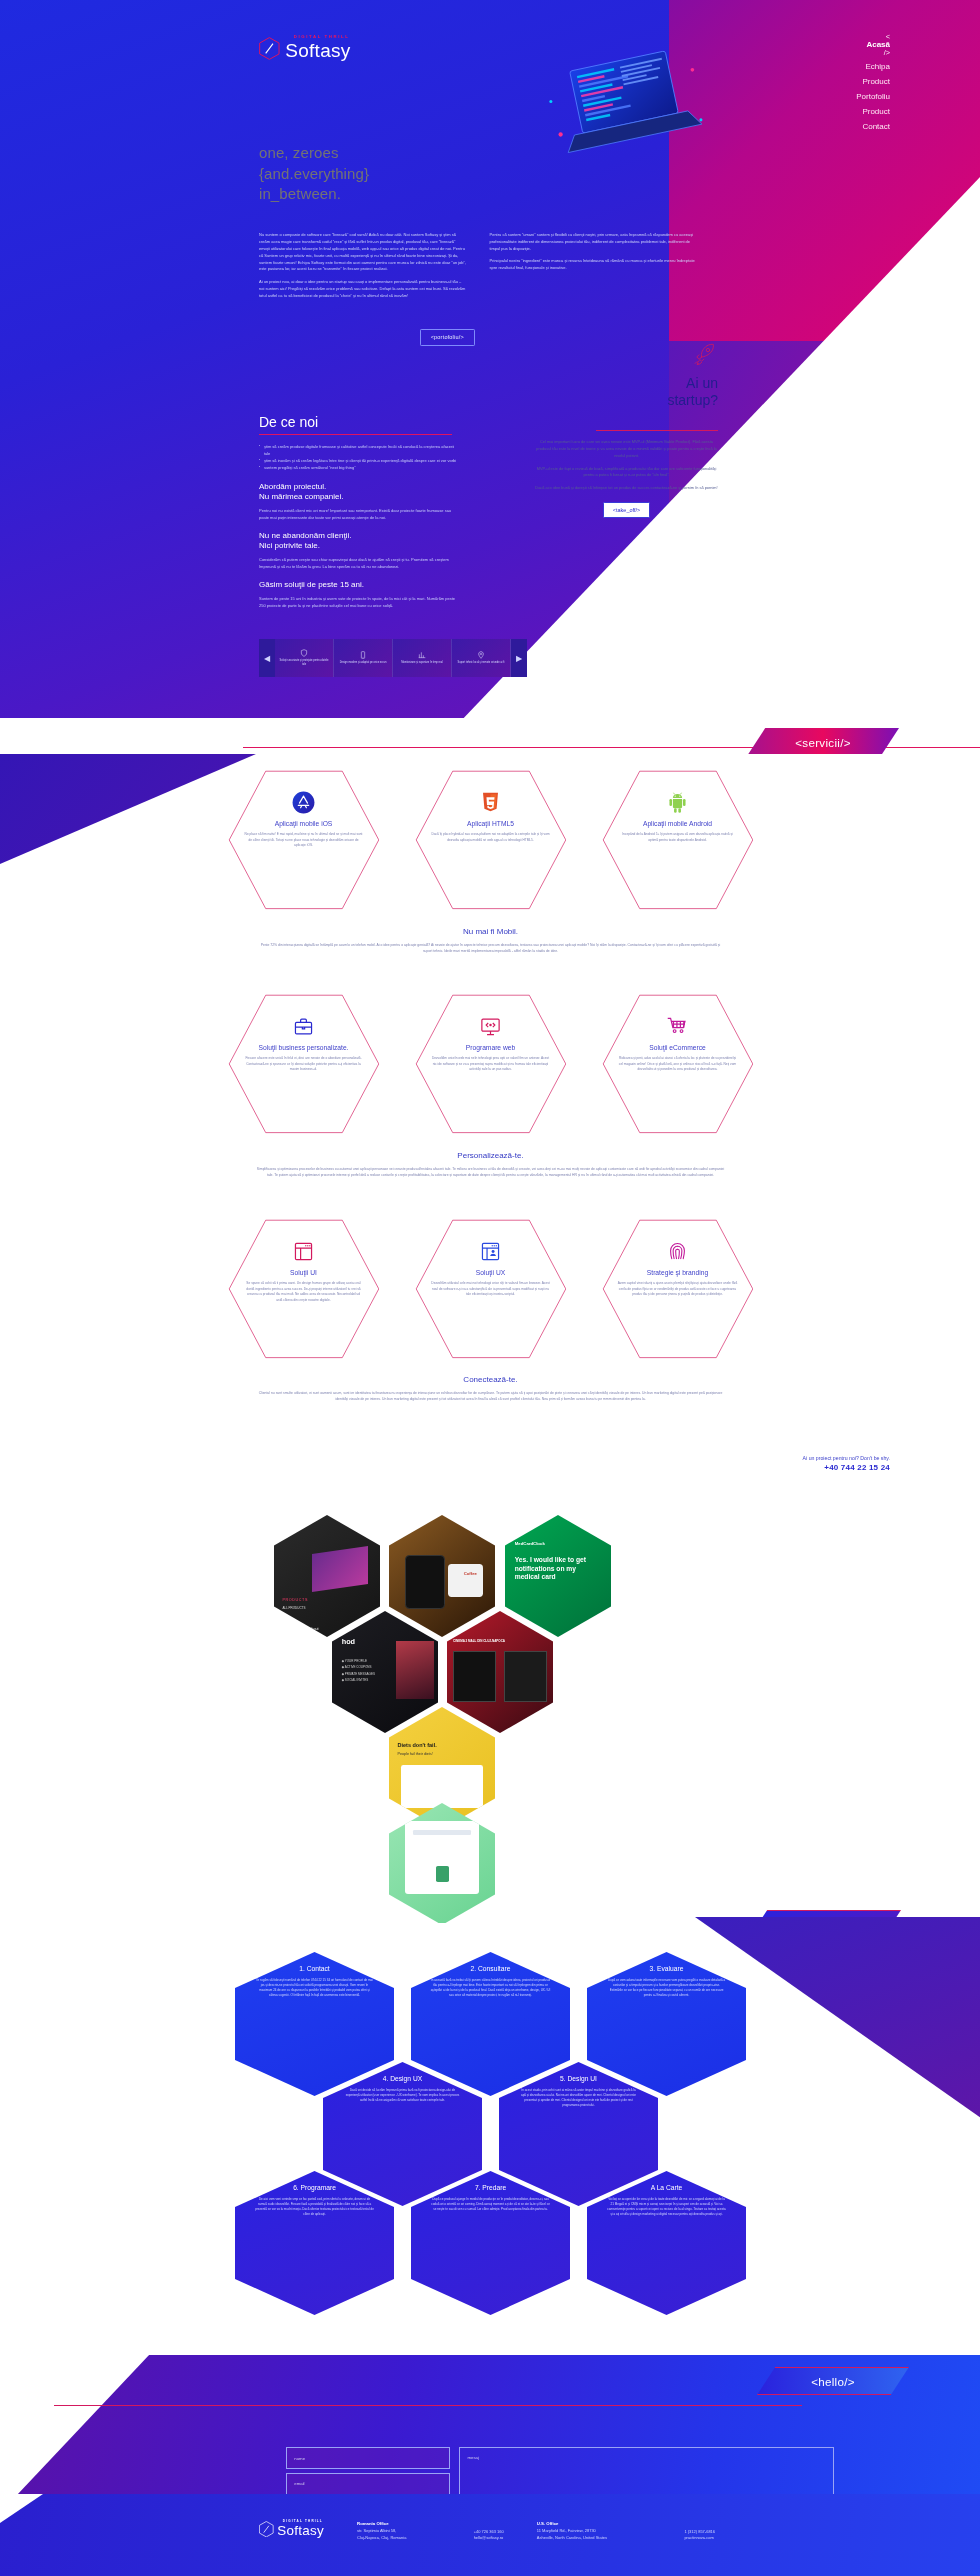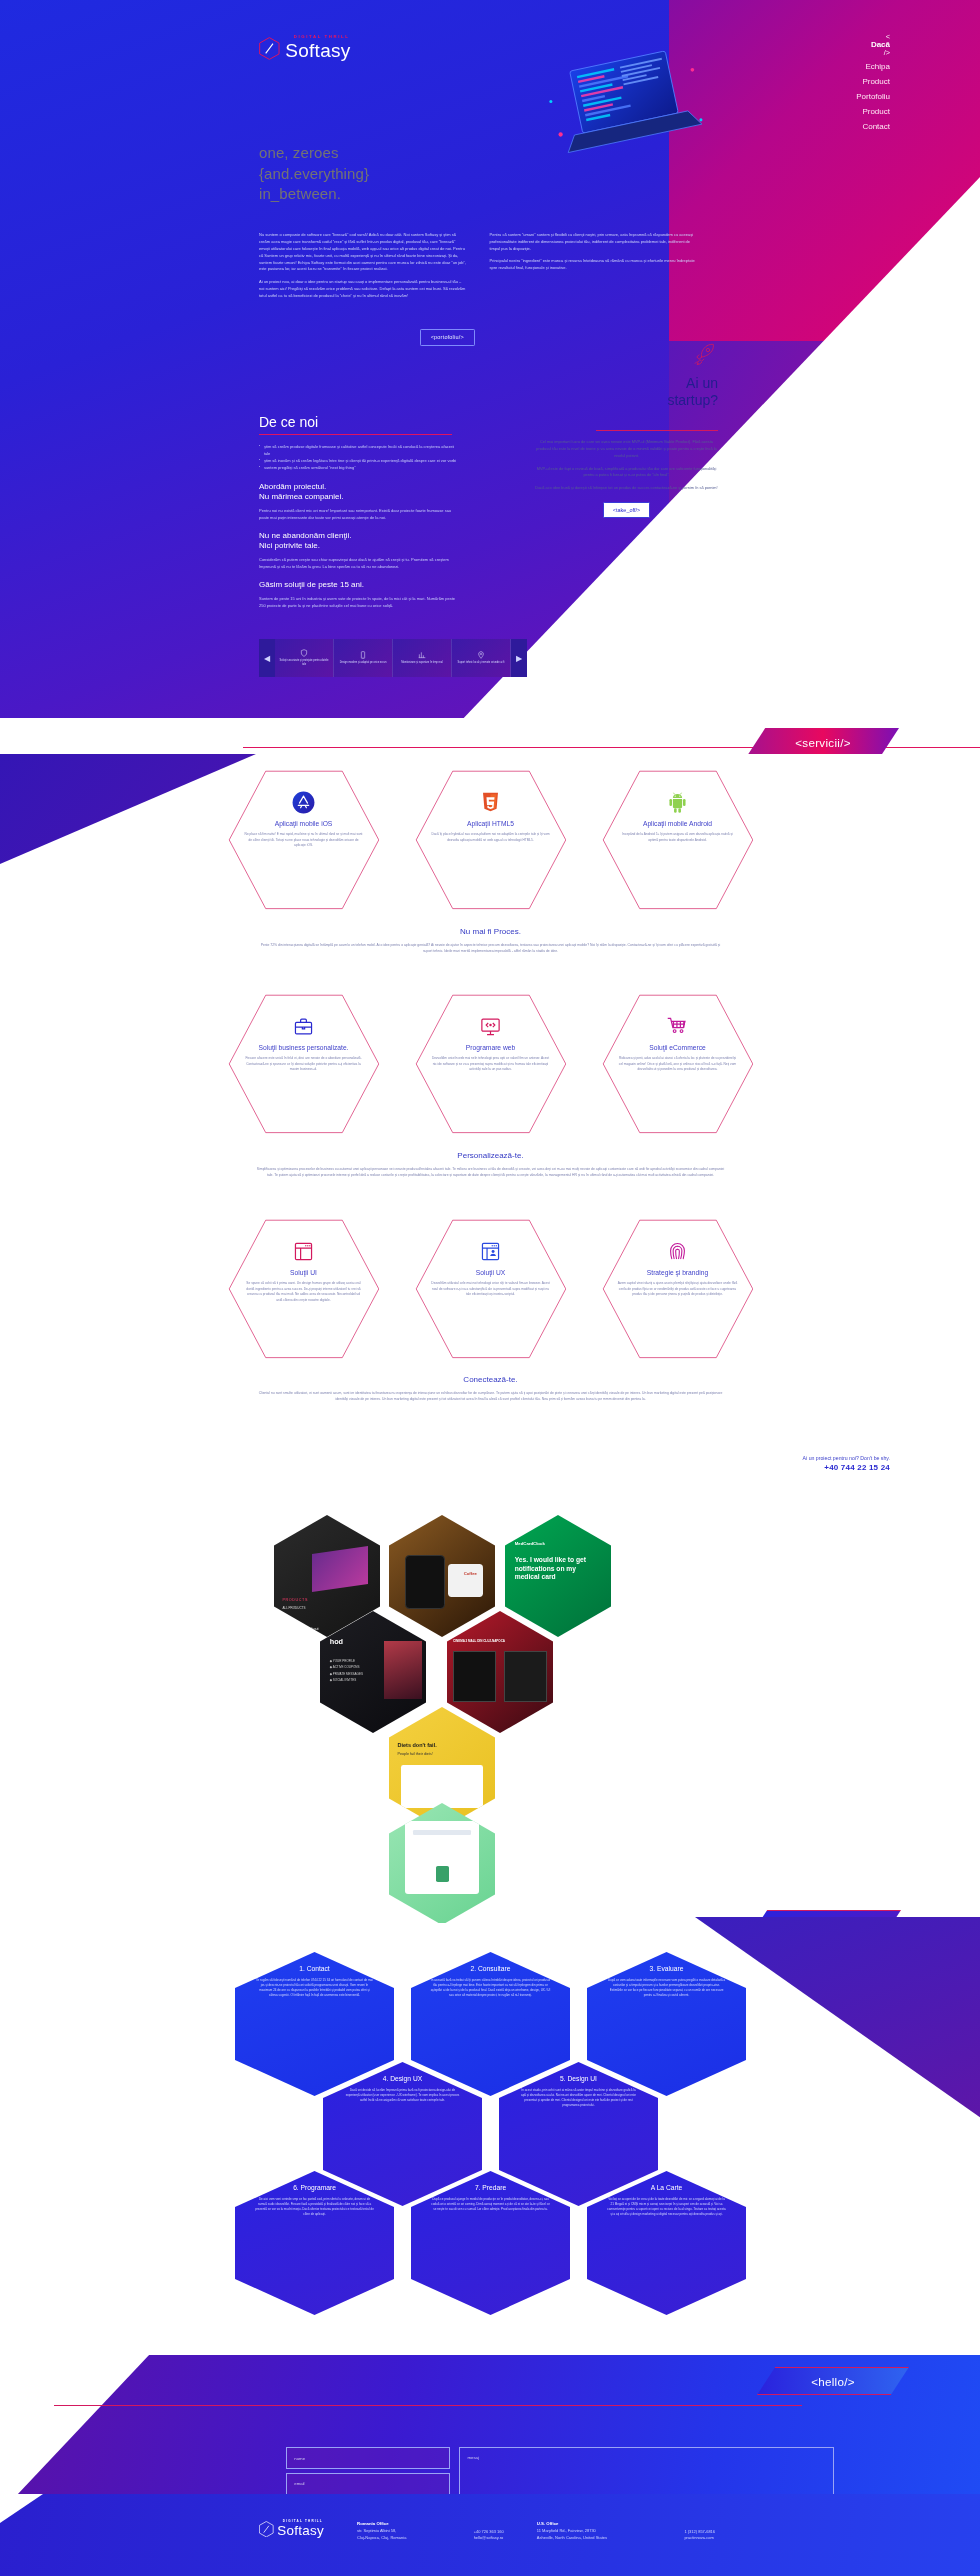--- a/index.html
+++ b/index.html
@@ -206,21 +206,21 @@
       </g>
       <circle cx="42" cy="150" r="3.5" fill="#ff2d8f"></circle>
         <circle cx="258" cy="44" r="3" fill="#ff2d8f"></circle>
       <circle cx="272" cy="126" r="2.5" fill="#00d2ff"></circle>
         <circle cx="26" cy="96" r="2.5" fill="#00d2ff"></circle>
     </svg>
 
     <nav class="nav">
       <div class="nav-home">
         <span class="br">&lt;</span>
-        <span>Dacă</span>
+        <span>Acasă</span>
         <span class="br">/&gt;</span>
       </div>
       <a href="#">Echipa</a>
       <a href="#">Product</a>
       <a href="#">Portofoliu</a>
       <a href="#">Product</a>
       <a href="#">Contact</a>
     </nav>
 
     <h1 class="hero-h1">
@@ -368,21 +368,21 @@
           <circle cx="16" cy="9" r="1" fill="#fff"></circle>
             <circle cx="24" cy="9" r="1" fill="#fff"></circle>
           <path d="M13 3l2 3M27 3l-2 3" stroke="#8fd14f" stroke-width="1.3"></path>
           </svg>
         <h4>Aplicaţii mobile Android</h4>
         <p>Începând de la Android 5+ îţi putem asigura că vom dezvolta aplicaţia nativă şi optimă pentru toate dispozitivele Android.</p>
       </div>
     </div>
 
     <div class="svc-sub" style="top:173px;">
-      <h3>Nu mai fi Proces.</h3>
+      <h3>Nu mai fi Mobil.</h3>
       <p>Peste 72% din interacţiunea digitală se întâmplă pe acum/o un telefon mobil. Ai o idee pentru o aplicaţie genială? Ai nevoie de ajutor în aspecte tehnice precum dezvoltarea, testarea sau proiectarea unei aplicaţii mobile? Noi îţi stăm la dispoziţie. Contactează-ne şi îţi vom oferi cu plăcere expertiză gratuită şi suport tehnic. Ideile mari merită implementarea impecabilă - altfel rămân la stadiu de idee.</p>
     </div>
 
     <div class="hexrow" style="top:240px;">
       <div class="hex">
         <svg class="hexborder" viewBox="0 0 250 230" preserveAspectRatio="none">
           <path d="M62 2 188 2 248 115 188 228 62 228 2 115Z" fill="none" stroke="#d3195e" stroke-width="1.1"></path>
           </svg>
         <svg class="ico" viewBox="0 0 40 40">
           <g fill="none" stroke="#2a2ad0" stroke-width="2.1">
@@ -509,21 +509,21 @@
       </div>
       <div class="pfhex" style="left:389px;top:0;background:linear-gradient(140deg,#8a5a22,#2a1606);">
         <div style="position:absolute;left:16px;top:40px;width:40px;height:54px;background:#111;border-radius:4.3px;border:1.2px solid #333;"></div>
         <div style="position:absolute;right:12px;top:49px;width:35px;height:33px;background:#f2f2f2;border-radius:3.7px;"></div>
         <div style="position:absolute;right:18px;top:56px;font-size:4.3px;color:#c0392b;font-weight:700;">Coffee</div>
       </div>
       <div class="pfhex" style="left:505px;top:0;background:linear-gradient(140deg,#00a651,#00713a);">
         <div style="position:absolute;left:9.7px;top:25.6px;font-size:4.3px;color:#fff;font-weight:700;">MedCardClock</div>
         <div style="position:absolute;left:9.7px;top:41px;right:8.5px;font-size:6.7px;line-height:1.28;color:#fff;font-weight:700;">Yes. I would like to get notifications on my medical card</div>
       </div>
-      <div class="pfhex" style="left:320px;top:96px;background:linear-gradient(140deg,#1d1d22,#0b0b0f);padding-left:13px;">
+      <div class="pfhex" style="left:332px;top:96px;background:linear-gradient(140deg,#1d1d22,#0b0b0f);padding-left:13px;">
         <div style="position:absolute;left:9.7px;top:25.6px;font-size:7.3px;color:#fff;font-weight:700;">hod</div>
         <div style="position:absolute;left:9.7px;top:47px;font-size:3px;color:#cfcfcf;line-height:2.1;">
           <div>◆ YOUR PROFILE</div>
             <div>◆ ACTIVE COUPONS</div>
             <div>◆ PRIVATE MESSAGES</div>
             <div>◆ SOCIAL INVITES</div>
           </div>
         <div style="position:absolute;right:3.7px;top:30px;width:38px;height:58px;background:linear-gradient(160deg,#b23a48,#3a1020);"></div>
       </div>
       <div class="pfhex" style="left:447px;top:96px;background:linear-gradient(140deg,#b5192a,#3a0a12);">

